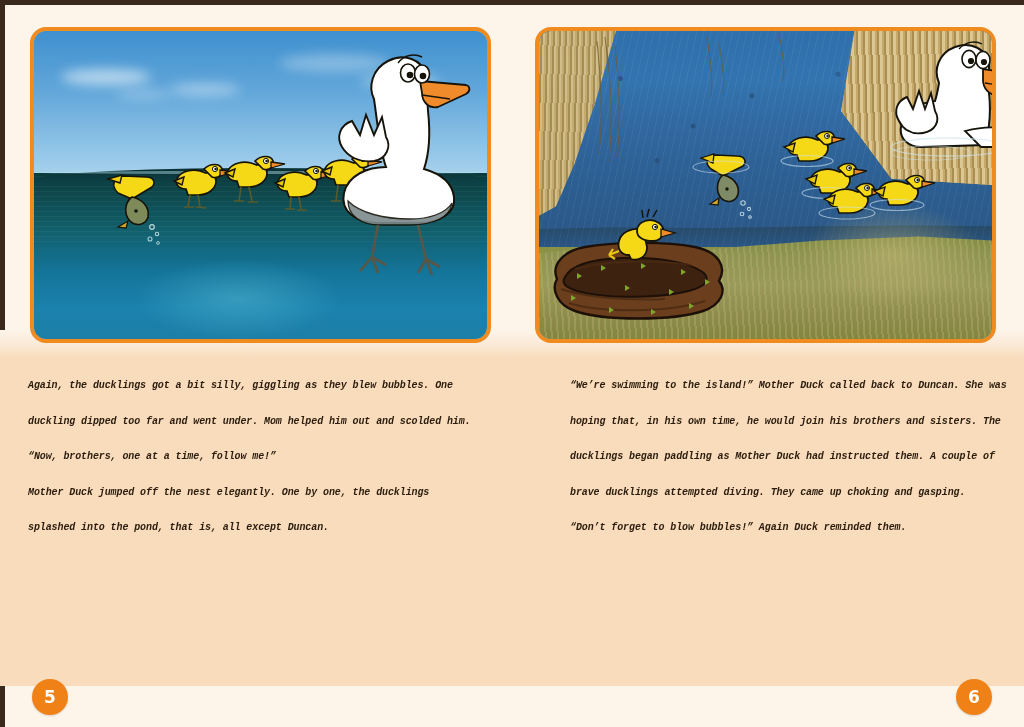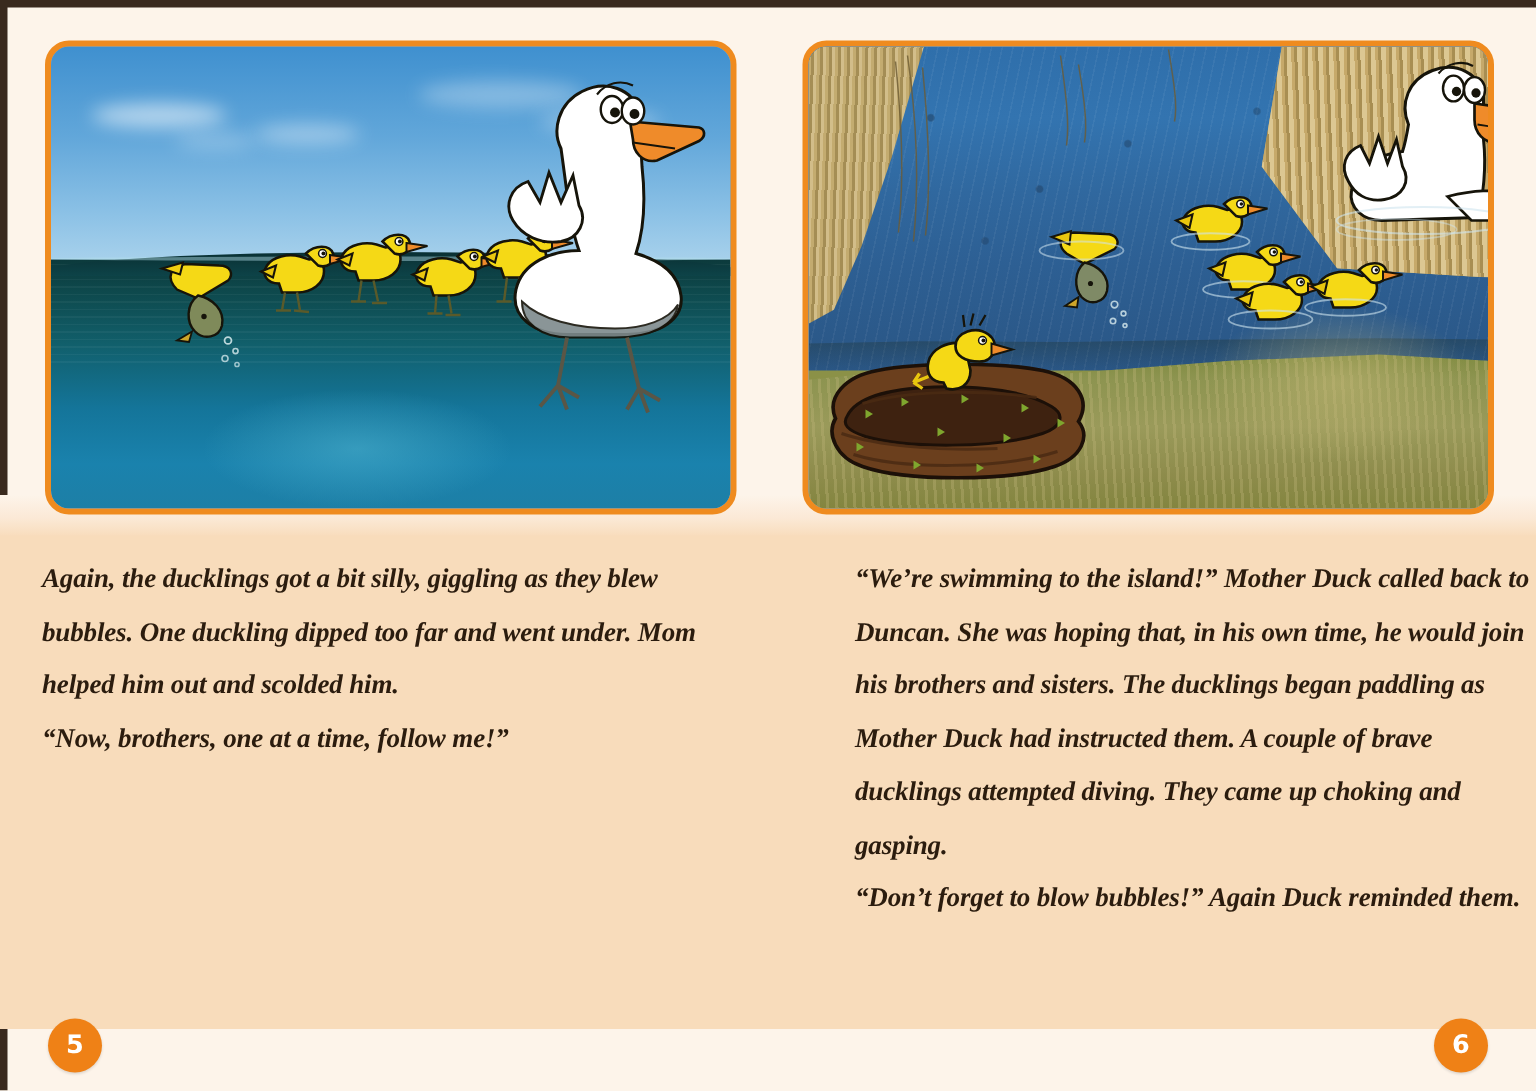--- a/index.html
+++ b/index.html
@@ -120,23 +120,23 @@
     background:linear-gradient(to bottom,rgba(30,45,35,.35),transparent);
     clip-path:polygon(0 18%,16% 11%,38% 14%,62% 6%,84% 2%,100% 6%,100% 100%,0 100%);
   }
 
   
   .svg-layer{position:absolute;inset:0;width:100%;height:100%;}
 
   
   .col{
     position:absolute;top:368px;width:450px;
-    font-family:Liberation Serif, serif;
+    font-family:Liberation Mono, monospace;
     font-style:italic;font-weight:600;
-    font-size:18px;line-height:35.5px;color:#2b1c0e;
+    font-size:10px;line-height:35.5px;color:#2b1c0e;
     letter-spacing:-.1px;
   }
   .col.left{left:28px;}
   .col.right{left:570px;width:460px;}
   .para{margin:0;}
 
   
   .pagenum{
     position:absolute;width:36px;height:36px;border-radius:50%;
     background:#ef8116;color:#fff;
@@ -382,20 +382,21 @@
             <path d="M2 26 L-8 30 M-8 30 L-2 34 M-8 30 L-4 24" stroke="#e8c60e" stroke-width="2.2" fill="none"></path>
           </g>
         </g>
       </svg>
     </div>
   </div>
 
   <div class="col left">
     <p class="para">Again, the ducklings got a bit silly, giggling as they blew bubbles. One duckling dipped too far and went under. Mom helped him out and scolded him.</p>
     <p class="para">“Now, brothers, one at a time, follow me!”</p>
+    <p class="para">Mother Duck jumped off the nest elegantly. One by one, the ducklings splashed into the pond, that is, all except Duncan.</p>
   </div>
 
   <div class="col right">
     <p class="para">“We’re swimming to the island!” Mother Duck called back to Duncan. She was hoping that, in his own time, he would join his brothers and sisters. The ducklings began paddling as Mother Duck had instructed them. A couple of brave ducklings attempted diving. They came up choking and gasping.</p>
     <p class="para">“Don’t forget to blow bubbles!” Again Duck reminded them.</p>
   </div>
 
   <div class="pagenum left">5</div>
   <div class="pagenum right">6</div>
 

